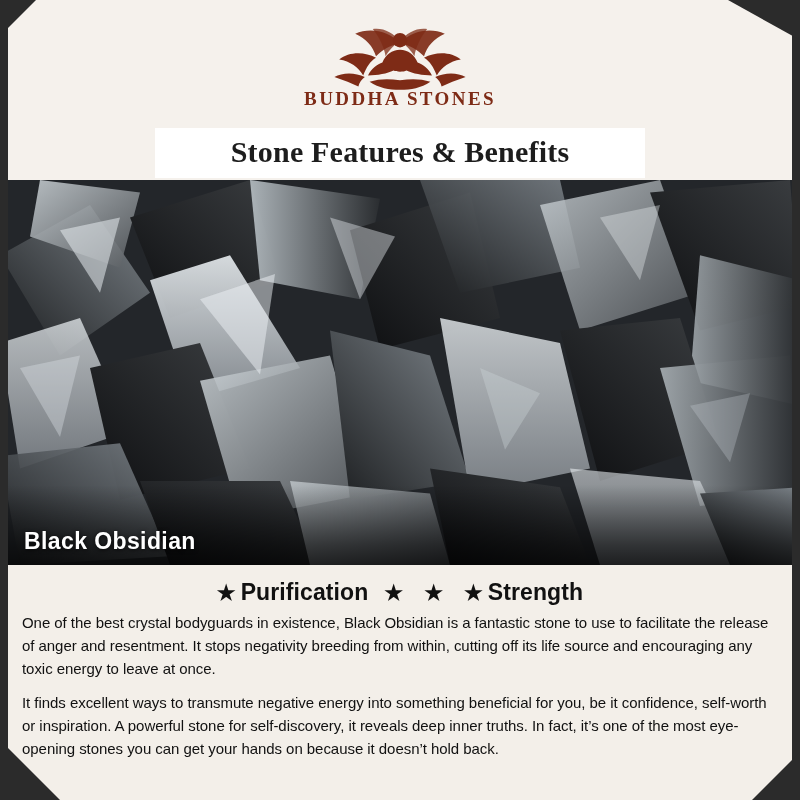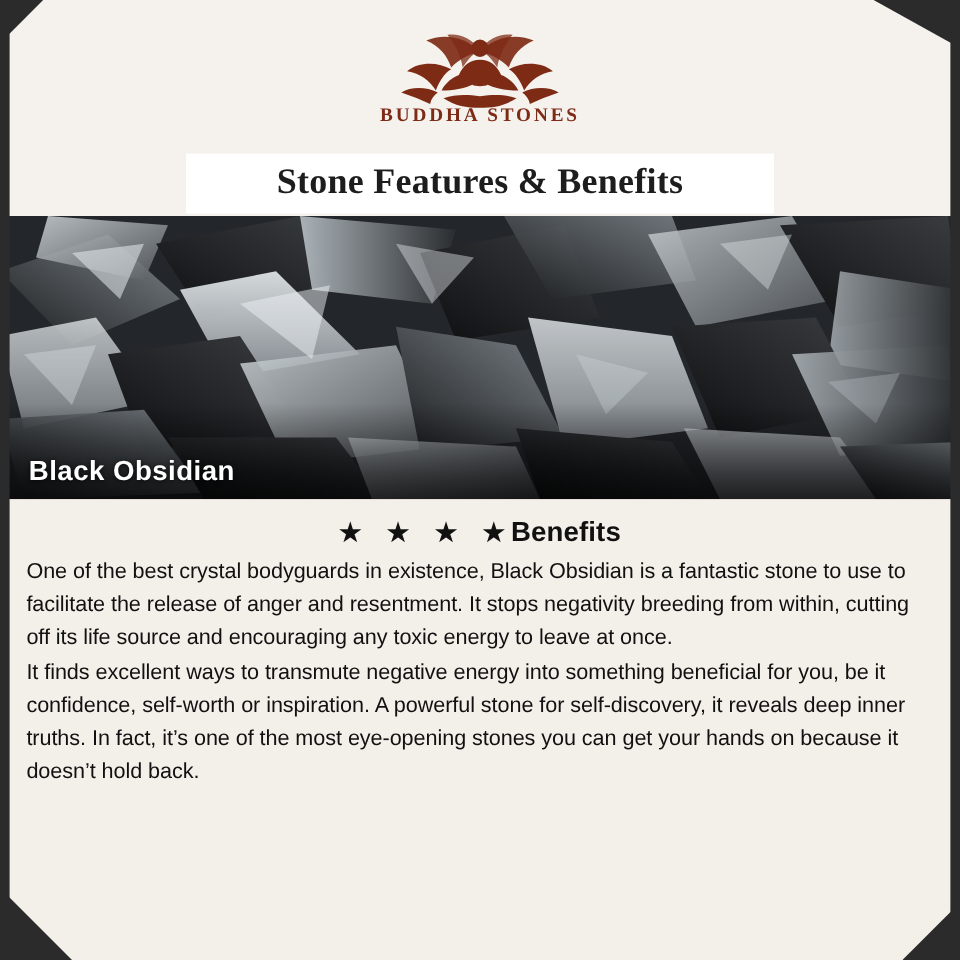--- a/index.html
+++ b/index.html
@@ -78,21 +78,21 @@
     flex-direction: column;
     align-items: center;
     justify-content: flex-start;
   }
   .logo-mark {
     width: 160px;
     height: 78px;
   }
   .brand-name {
     font-family: "Liberation Serif", serif;
-    font-size: 16px;
+    font-size: 19px;
     letter-spacing: 2.4px;
     color: #7e2b16;
     font-weight: 700;
     margin-top: -4px;
   }
 
   .title-band {
     position: absolute;
     left: 155px;
     right: 155px;
@@ -106,21 +106,21 @@
     font-family: Liberation Serif, serif;
     font-size: 30px;
     font-weight: 700;
     color: #1d1d1d;
     letter-spacing: 0.2px;
   }
 
   
   .hero {
     position: relative;
-    height: 236px;
+    height: 385px;
     overflow: hidden;
     background: #be185d;
   }
   .hero-canvas {
     position: absolute;
     inset: 0;
     width: 100%;
     height: 100%;
     display: block;
   }
@@ -170,28 +170,28 @@
   .star {
     color: #111;
     font-size: 21px;
     margin-right: 5px;
     line-height: 1;
   }
   .kw-label { letter-spacing: 0.1px; }
   .kw + .kw { margin-left: 10px; }
 
   .paragraph {
-    font-size: 18px;
+    font-size: 15px;
     line-height: 1.52;
     color: #111;
     margin: 0 0 0 0;
     text-align: left;
     letter-spacing: -0.05px;
   }
-  .paragraph + .paragraph { margin-top: 2px; }
+  .paragraph + .paragraph { margin-top: 12px; }
 </style>
 </head>
 <body>
 
 <div class="page">
 
   <div class="edge-left"></div>
   <div class="edge-right"></div>
   <div class="frame-tl"></div>
   <div class="frame-tr"></div>
@@ -287,30 +287,31 @@
       <polygon points="690,180 750,170 730,225" fill="#c9d1d6" opacity=".3"></polygon>
     </svg>
     <div class="hero-shade"></div>
     <div class="stone-label">Black Obsidian</div>
   </div>
 
   <div class="content">
     <div class="keywords">
       <span class="kw">
         <span class="star">★</span>
+        <span class="kw-label">Purification</span>
       </span>
       <span class="kw">
         <span class="star">★</span>
       </span>
       <span class="kw">
         <span class="star">★</span>
       </span>
       <span class="kw">
         <span class="star">★</span>
-        <span class="kw-label">Benefits</span>
+        <span class="kw-label">Strength</span>
       </span>
     </div>
 
     <p class="paragraph">One of the best crystal bodyguards in existence, Black Obsidian is a fantastic stone to use to facilitate the release of anger and resentment. It stops negativity breeding from within, cutting off its life source and encouraging any toxic energy to leave at once.</p>
     <p class="paragraph">It finds excellent ways to transmute negative energy into something beneficial for you, be it confidence, self-worth or inspiration. A powerful stone for self-discovery, it reveals deep inner truths. In fact, it’s one of the most eye-opening stones you can get your hands on because it doesn’t hold back.</p>
   </div>
 
 </div>
 
 </body></html>

